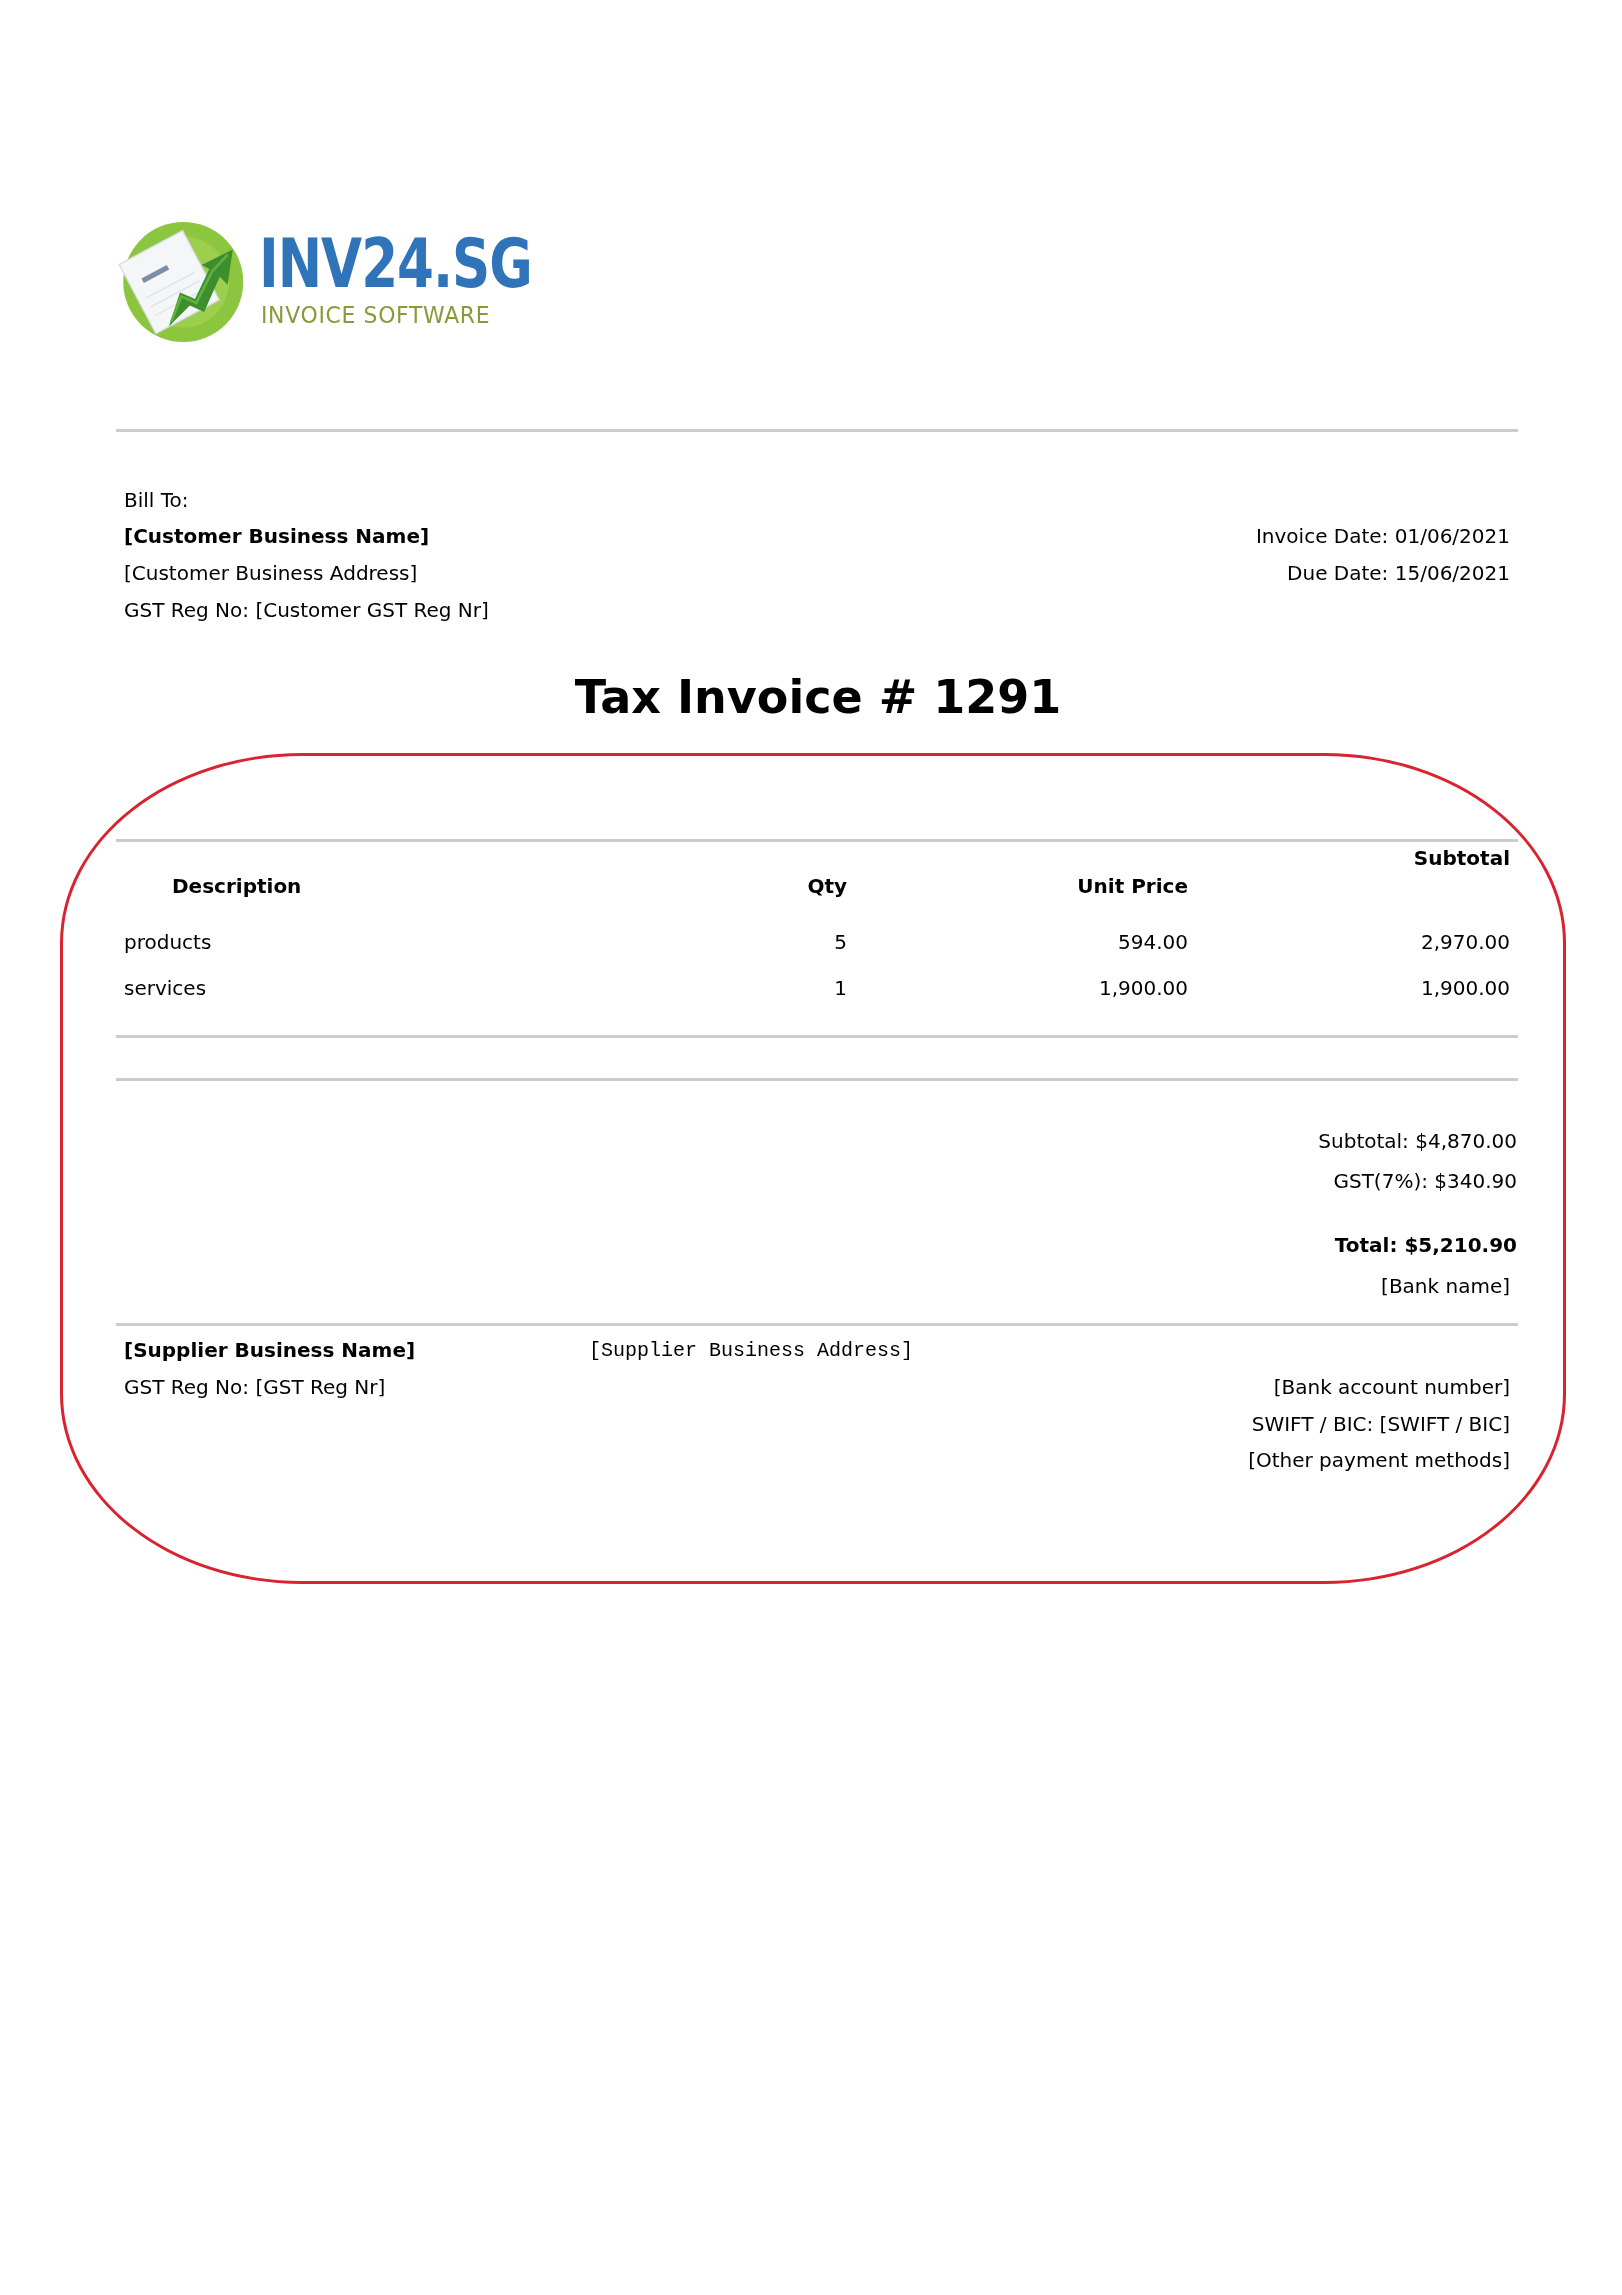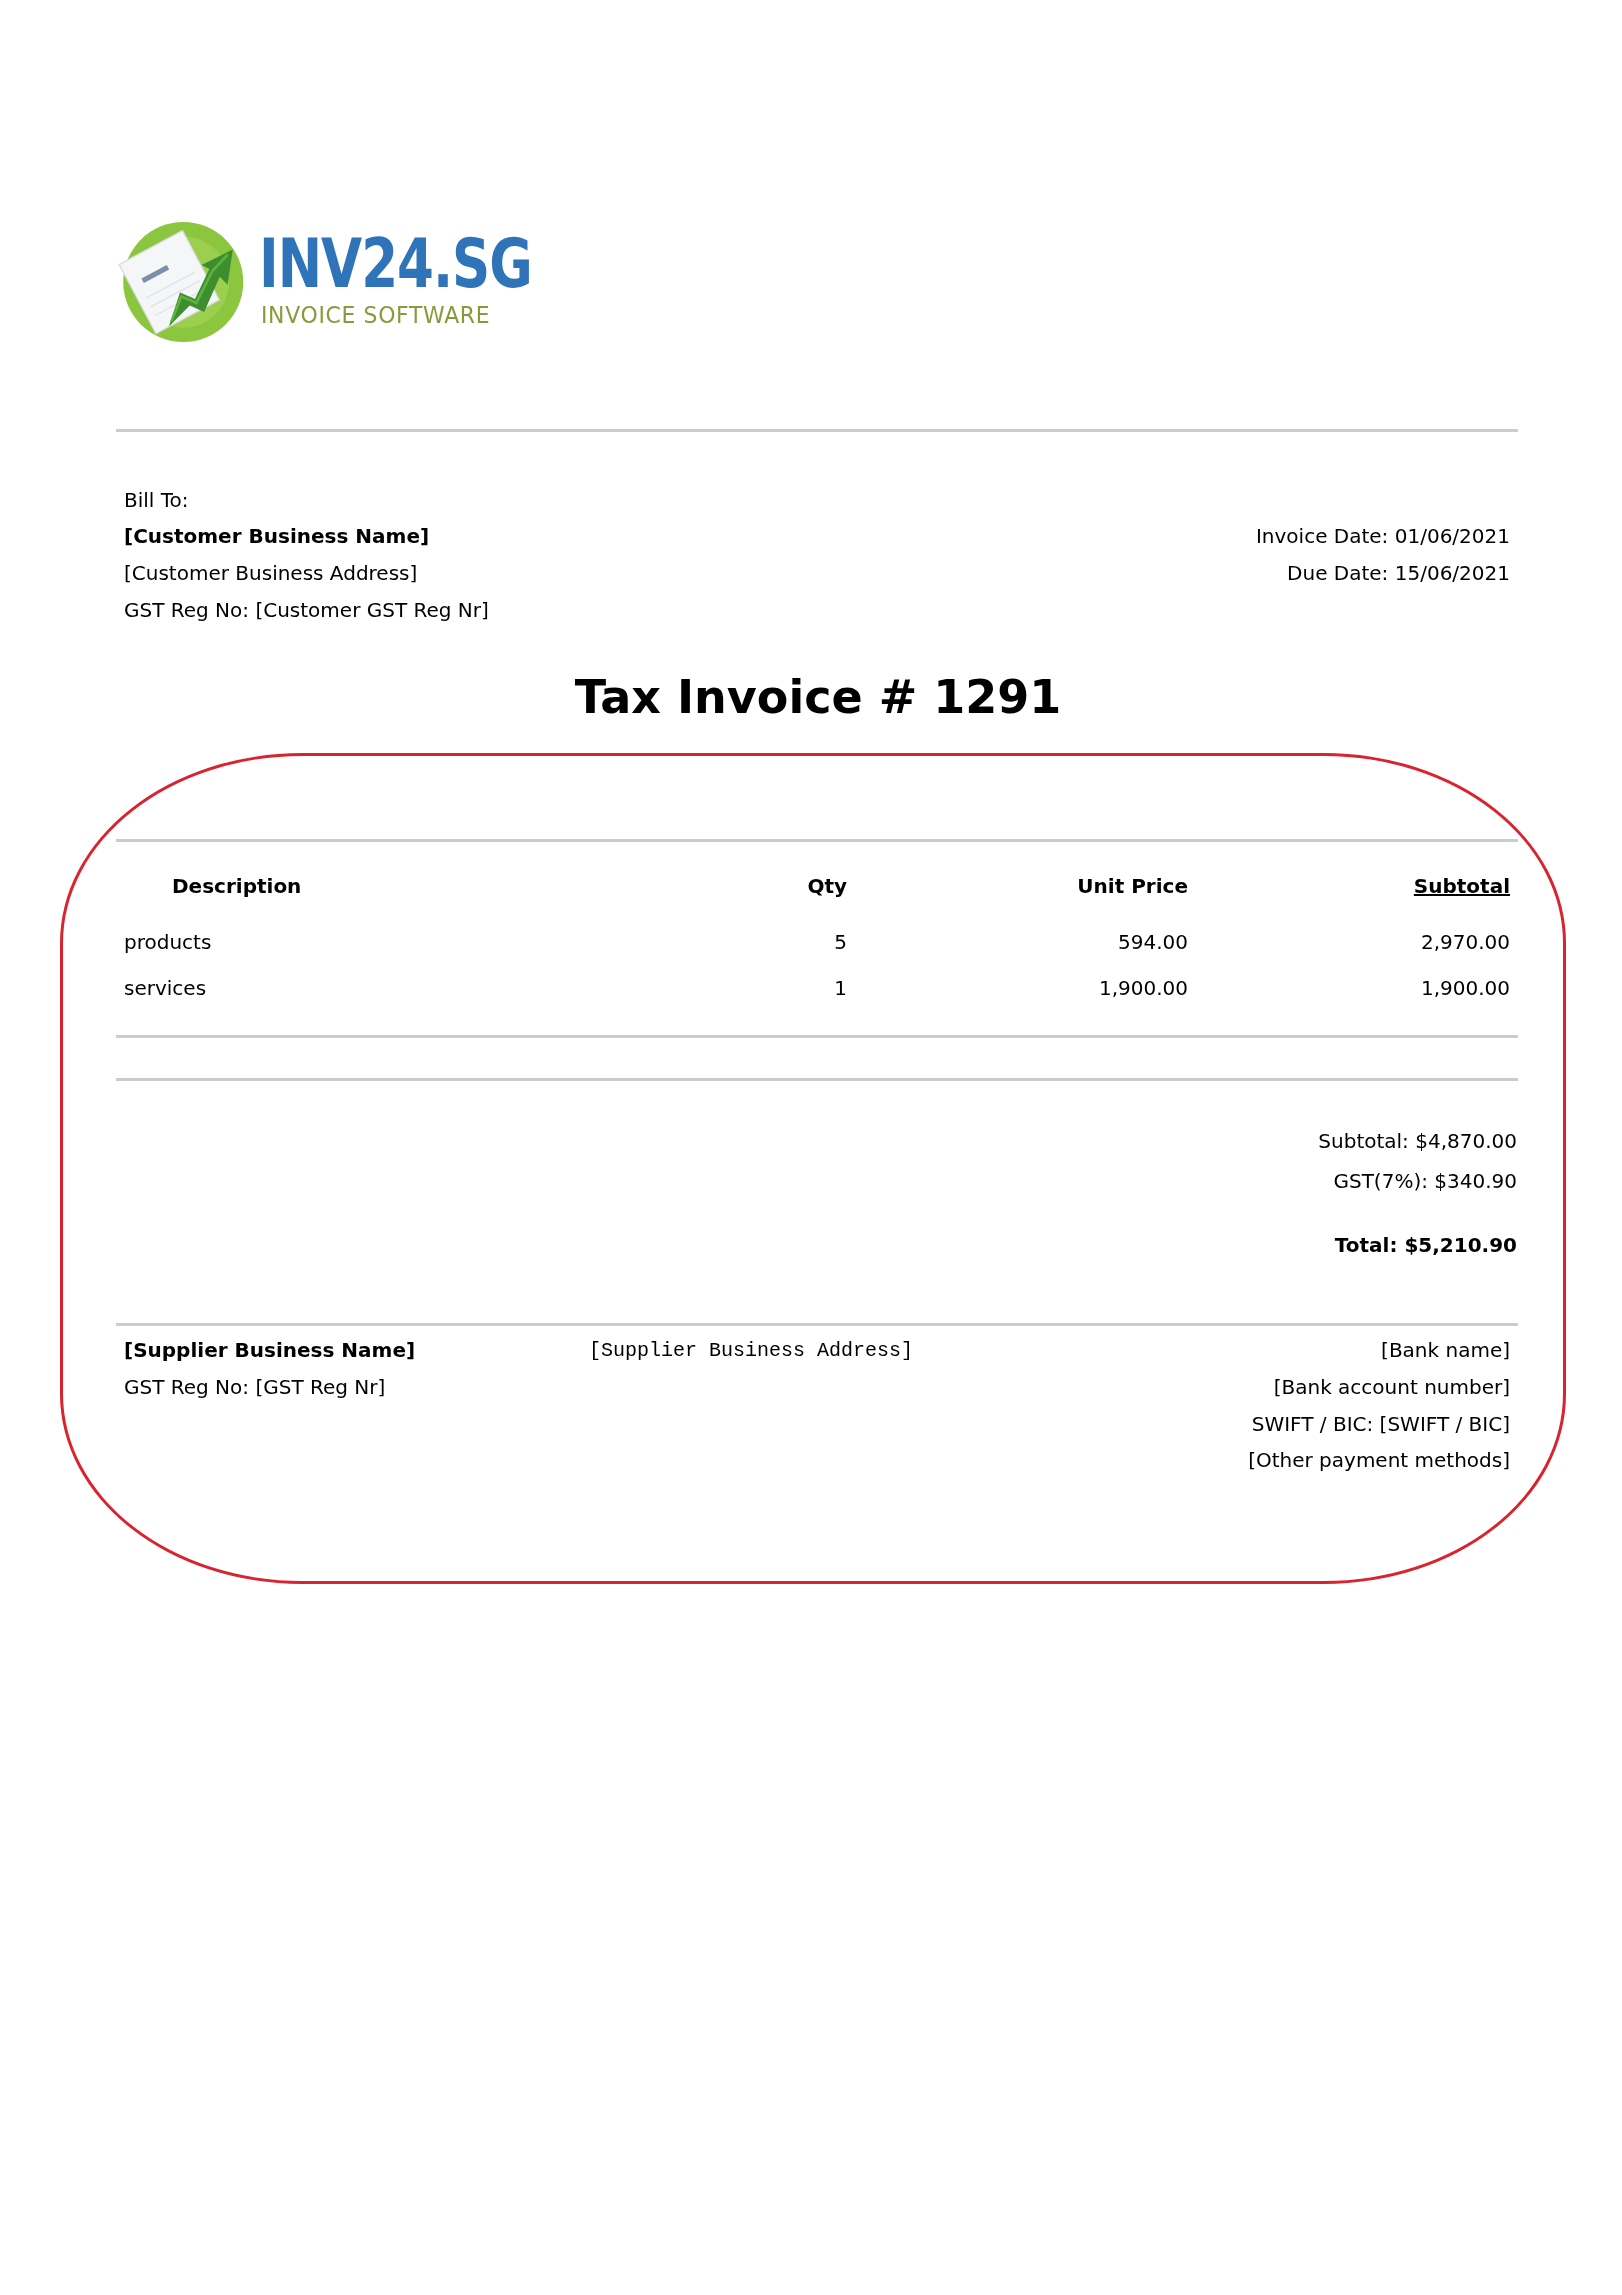--- a/index.html
+++ b/index.html
@@ -70,21 +70,21 @@
 
 <div class="outline"></div>
 
 <div>
   <div class="hr" style="left:116px; top:839px; width:1402px;"></div>
 
   <div>
     <div class="txt bold" style="left:124px; top:868px;margin-left:48px;">Description</div>
     <div class="txt bold right" style="right:776px; top:868px;">Qty</div>
     <div class="txt bold right" style="right:435px; top:868px;">Unit Price</div>
-    <div class="txt bold right" style="right:113px; top:868px;text-decoration:underline;">Subtotal</div>
+    <div class="txt bold right" style="right:113px; top:840px;">Subtotal</div>
   </div>
 
   <div>
     <div class="txt" style="left:124px; top:924px;">products</div>
     <div class="txt right" style="right:776px; top:924px;">5</div>
     <div class="txt right" style="right:435px; top:924px;">594.00</div>
     <div class="txt right" style="right:113px; top:924px;">2,970.00</div>
   </div>
 
   <div>
@@ -106,18 +106,18 @@
 
 <div class="hr" style="left:116px; top:1323px; width:1402px;"></div>
 
 <div>
   <div class="txt bold" style="left:124px; top:1332px;">[Supplier Business Name]</div>
   <div class="txt" style="left:124px; top:1369px;">GST Reg No: [GST Reg Nr]</div>
   <div class="txt" style="left:589px; top:1332px;font-family:Liberation Mono, monospace;">[Supplier Business Address]</div>
 </div>
 
 <div>
-  <div class="txt right" style="right:113px; top:1332px;text-align:right;">[Bank name]</div>
+  <div class="txt right" style="right:113px; top:1268px;text-align:right;">[Bank name]</div>
   <div class="txt right" style="right:113px; top:1369px;">[Bank account number]</div>
   <div class="txt right" style="right:113px; top:1406px;">SWIFT / BIC: [SWIFT / BIC]</div>
   <div class="txt right" style="right:113px; top:1442px;margin-left:30px;">[Other payment methods]</div>
 </div>
 
 
 </body></html>

